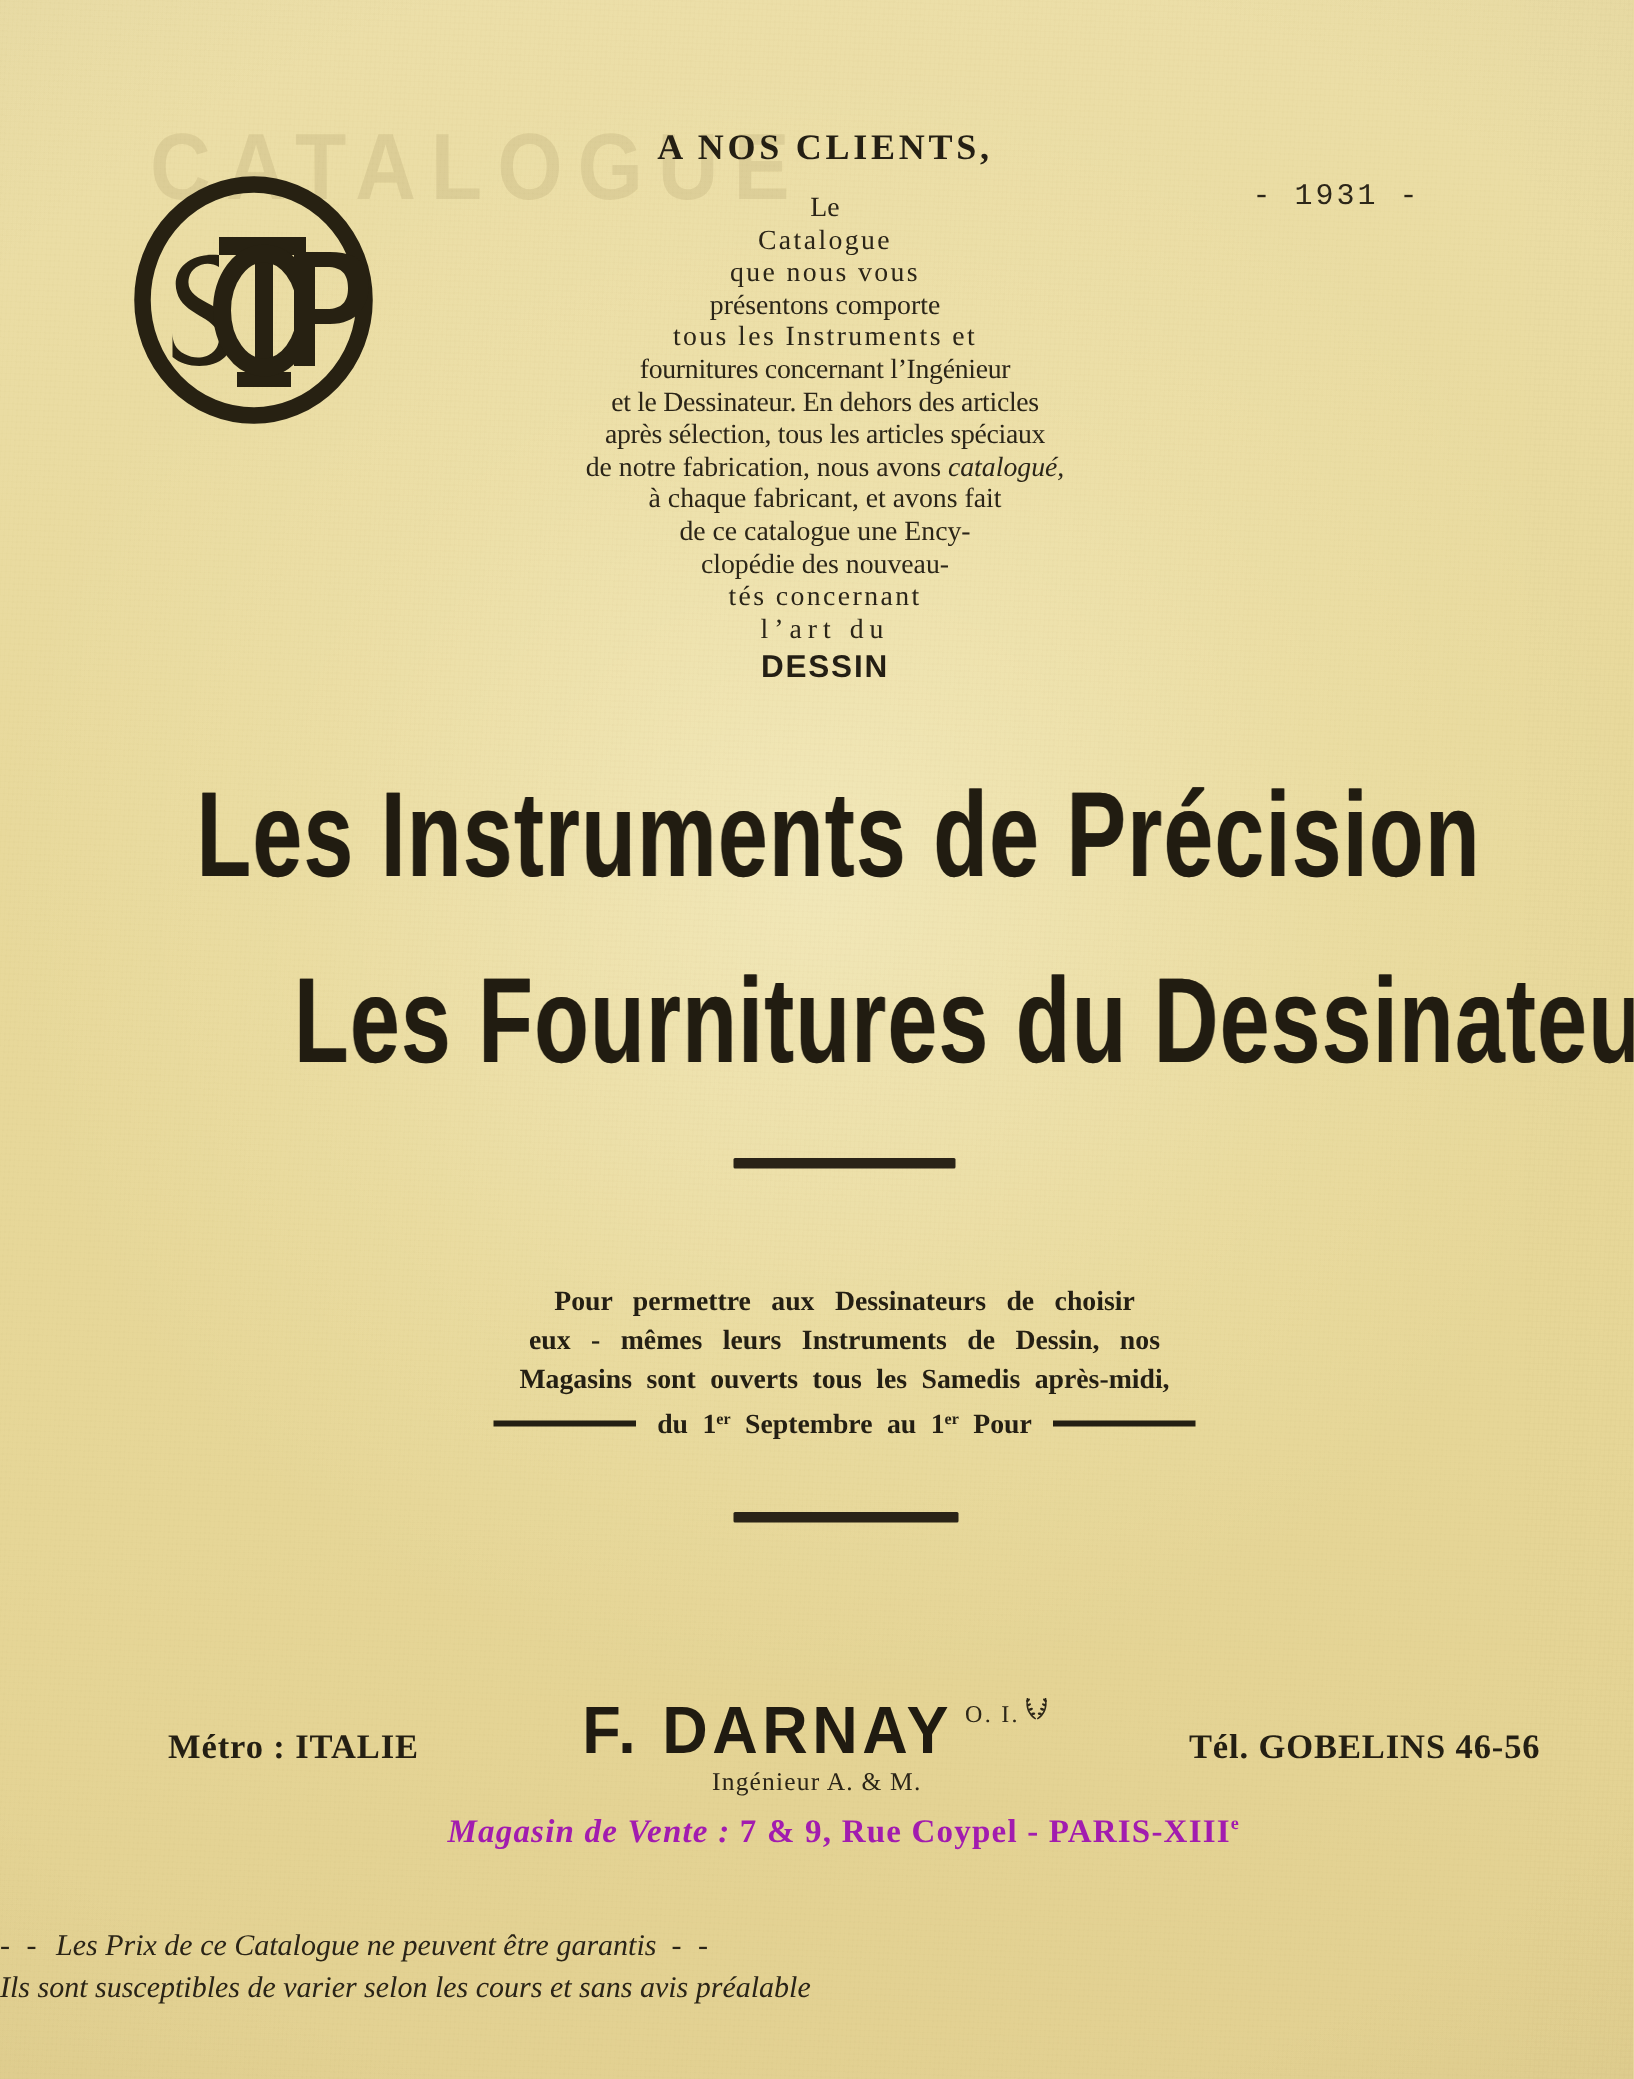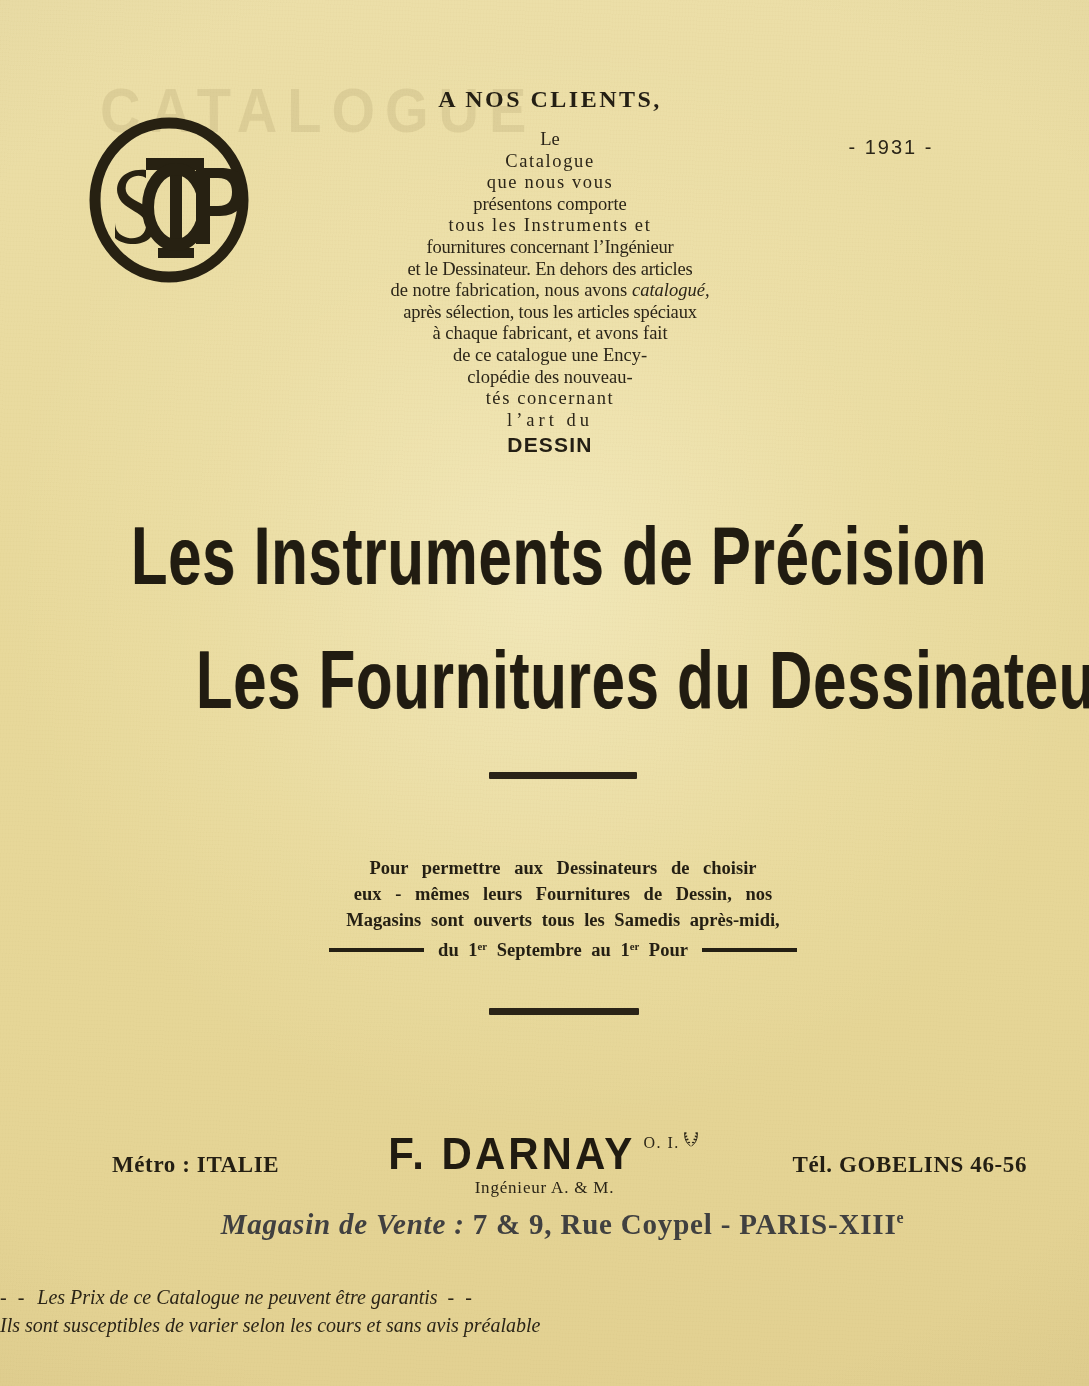--- a/index.html
+++ b/index.html
@@ -109,22 +109,22 @@
     font-size: 34px;
     letter-spacing: 1.5px;
     color: #231e13;
     font-variant: small-caps;
     text-transform: none;
     display: inline-block;
     padding: 0 4px 6px 4px;
     border-bottom: 2.5px solid #2a2317;
   }
   .cat-year {
-    margin-top: 28px;
-    font-family: Liberation Sans, sans-serif;
+    margin-top: 12px;
+    font-family: Liberation Mono, monospace;
     font-size: 20px;
     letter-spacing: 2px;
     color: #2c2619;
   }
 
   
   .display-title {
     position: absolute;
     font-family: "Liberation Sans", sans-serif;
     font-weight: 700;
@@ -243,23 +243,23 @@
     letter-spacing: 0.8px;
     color: #2b2517;
   }
   .magasin {
     position: absolute;
     left: 0; right: 0; top: 1208px;
     text-align: center;
     font-family: "Liberation Serif", serif;
     font-style: italic;
     font-weight: 700;
-    font-size: 29px;
+    font-size: 22px;
     letter-spacing: 0.8px;
-    color: #404040;
+    color: #a21caf;
     white-space: nowrap;
     padding-left: 36px;
   }
   .magasin .roman { font-style: normal; }
   .magasin sup { font-size: 0.55em; vertical-align: 0.7em; font-style: normal; }
 
   
   .disclaimer {
     position: absolute;
     left: 0; right: 0; top: 1283px;
@@ -302,22 +302,22 @@
   <div class="clients-block">
     <div class="clients-head">A NOS CLIENTS,</div>
     <div class="clients-body">
       <span class="ln">Le</span>
       <span class="ln tracked-1">Catalogue</span>
       <span class="ln tracked-1">que nous vous</span>
       <span class="ln">présentons comporte</span>
       <span class="ln tracked-1">tous les Instruments et</span>
       <span class="ln tracked-neg">fournitures concernant l’Ingénieur</span>
       <span class="ln tracked-neg">et le Dessinateur. En dehors des articles</span>
+      <span class="ln tracked-neg">après sélection, tous les articles spéciaux</span>
       <span class="ln"><span>de notre fabrication, nous avons </span><span class="ital">catalogué,</span></span>
-      <span class="ln tracked-neg">après sélection, tous les articles spéciaux</span>
       <span class="ln">à chaque fabricant, et avons fait</span>
       <span class="ln">de ce catalogue une Ency-</span>
       <span class="ln">clopédie des nouveau-</span>
       <span class="ln tracked-1">tés concernant</span>
       <span class="ln tracked-3">l’art du</span>
       <span class="dessin-word">DESSIN</span>
     </div>
   </div>
 
   <div class="cat-block">
@@ -325,21 +325,21 @@
   </div>
 
   <div class="display-title title-1">Les Instruments de Précision</div>
   <div class="display-title title-2">Les Fournitures du Dessinateur</div>
 
   <div class="rule-thick rule-1"></div>
   <div class="rule-thick rule-2"></div>
 
   <div class="notice">
     <span class="nl wide">Pour permettre aux Dessinateurs de choisir</span>
-    <span class="nl wide">eux - mêmes leurs Fournitures de Dessin, nos</span>
+    <span class="nl wide">eux - mêmes leurs Instruments de Dessin, nos</span>
     <span class="nl wider">Magasins sont ouverts tous les Samedis après-midi,</span>
     <span class="nl"><span class="dash-rule"></span><span class="wider" style="margin:0 14px;"><span>du 1</span><sup class="ord">er</sup><span> Septembre au 1</span><sup class="ord">er</sup><span> Pour</span></span><span class="dash-rule"></span></span>
   </div>
 
   <div class="metro">Métro : ITALIE</div>
   <div class="tel">Tél. GOBELINS 46-56</div>
 
   <div class="darnay-wrap">
     <span class="darnay">F. DARNAY</span><span class="oi">O. I.</span><span class="wreath">
       <svg viewBox="0 0 20 20" xmlns="http://www.w3.org/2000/svg">

